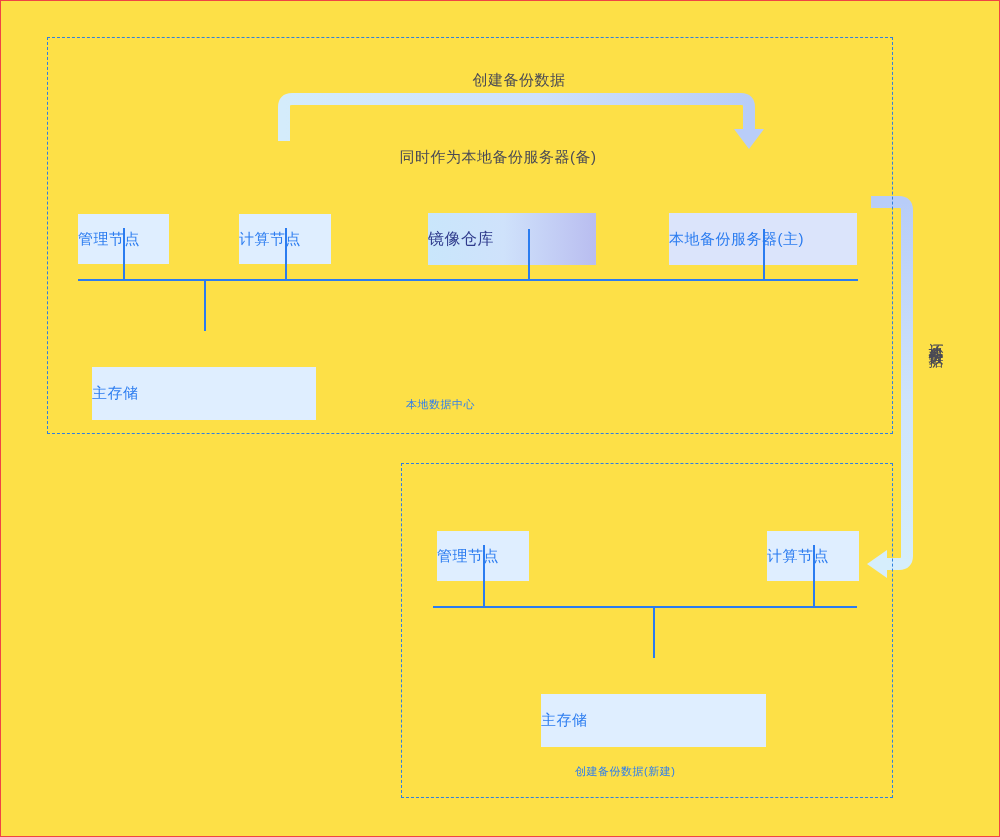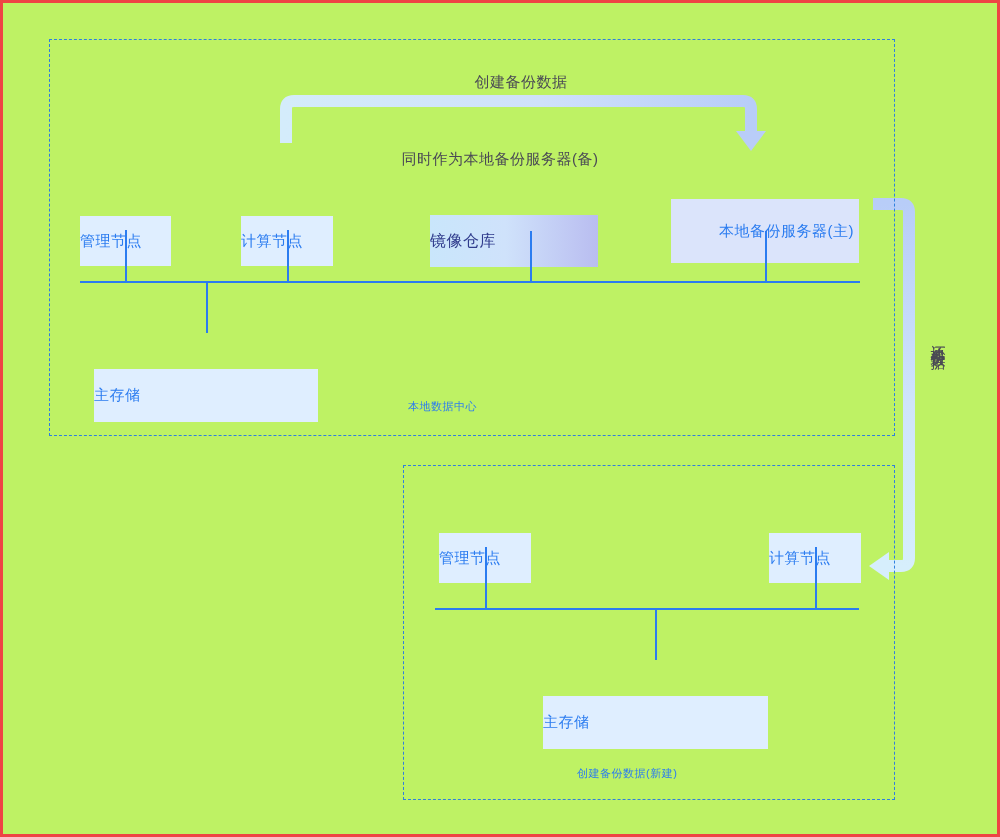--- a/index.html
+++ b/index.html
@@ -7,22 +7,22 @@
     padding: 0;
     background: #ffffff;
   }
   body {
     font-family: "Liberation Sans", "DejaVu Sans", sans-serif;
   }
   #canvas {
     position: relative;
     width: 1000px;
     height: 837px;
-    background: #bef264;
-    border: 3px solid #ef4444;
+    background: #fde047;
+    border: 1px solid #ef4444;
     box-sizing: border-box;
     overflow: hidden;
   }
   .dc-box {
     position: absolute;
     border: 1px dashed #2f7fe0;
     box-sizing: border-box;
     background: transparent;
   }
   .dc-label {
@@ -132,21 +132,21 @@
   </div>
 
   <div class="node" style="left:238px; top:177px; width:92px; height:50px;">
     <span>计算节点</span>
   </div>
 
   <div class="node gradient" style="left:427px; top:176px; width:168px; height:52px;">
     <span>镜像仓库</span>
   </div>
 
-  <div class="node periwinkle" style="left:668px; top:160px; width:188px; height:64px;padding-left:48px;">
+  <div class="node periwinkle" style="left:668px; top:176px; width:188px; height:52px;">
     <span>本地备份服务器(主)</span>
   </div>
 
   <div class="vline" style="left:122px; top:227px; height:52px;"></div>
   <div class="vline" style="left:284px; top:227px; height:52px;"></div>
   <div class="vline" style="left:527px; top:228px; height:51px;"></div>
   <div class="vline" style="left:762px; top:228px; height:51px;"></div>
 
   <div class="hline" style="left:77px; top:278px; width:780px;"></div>
 

